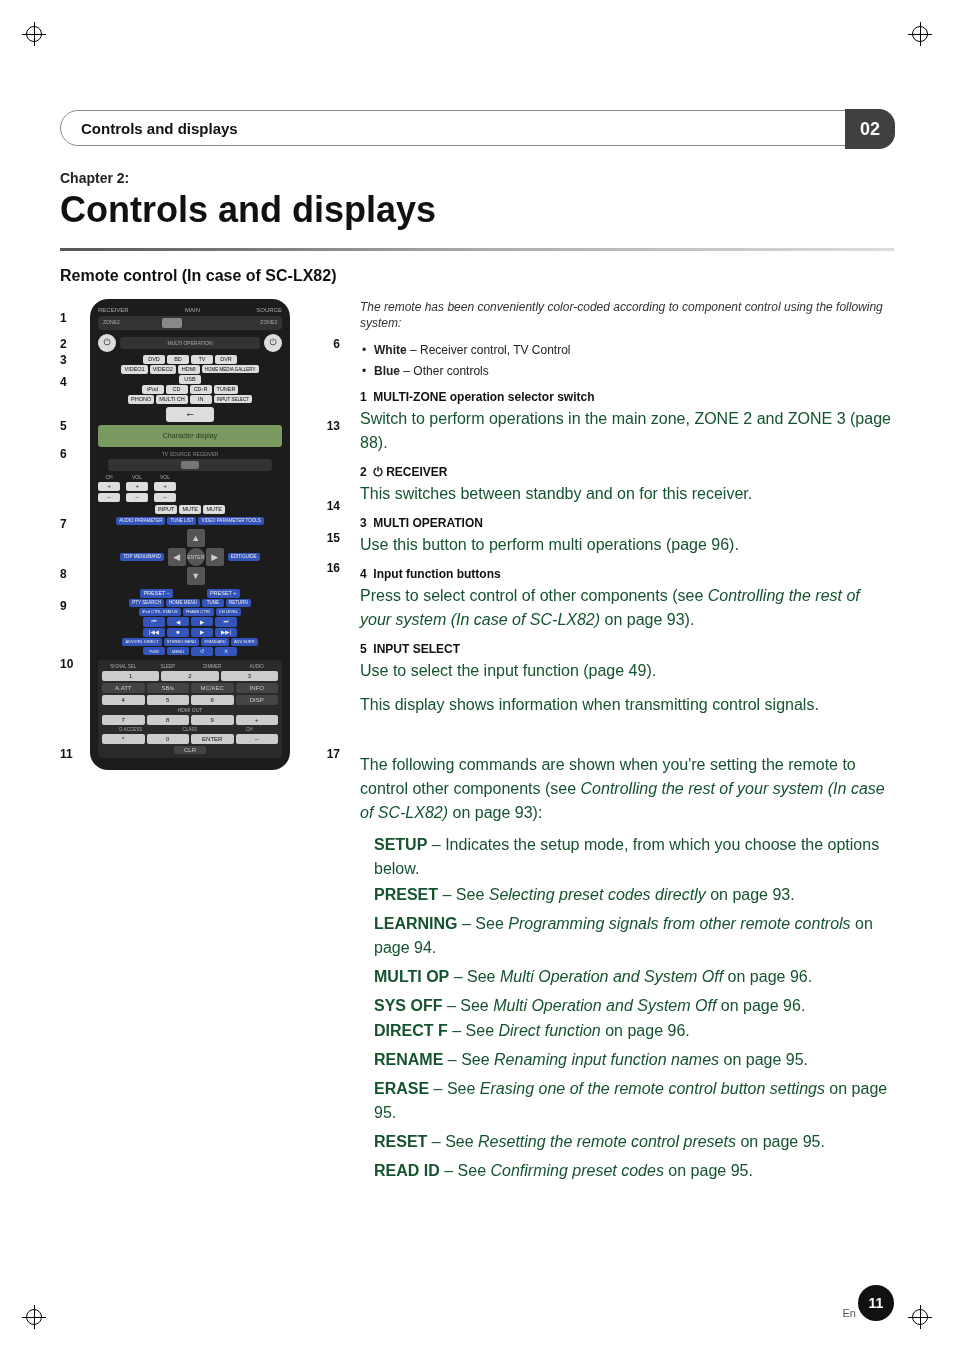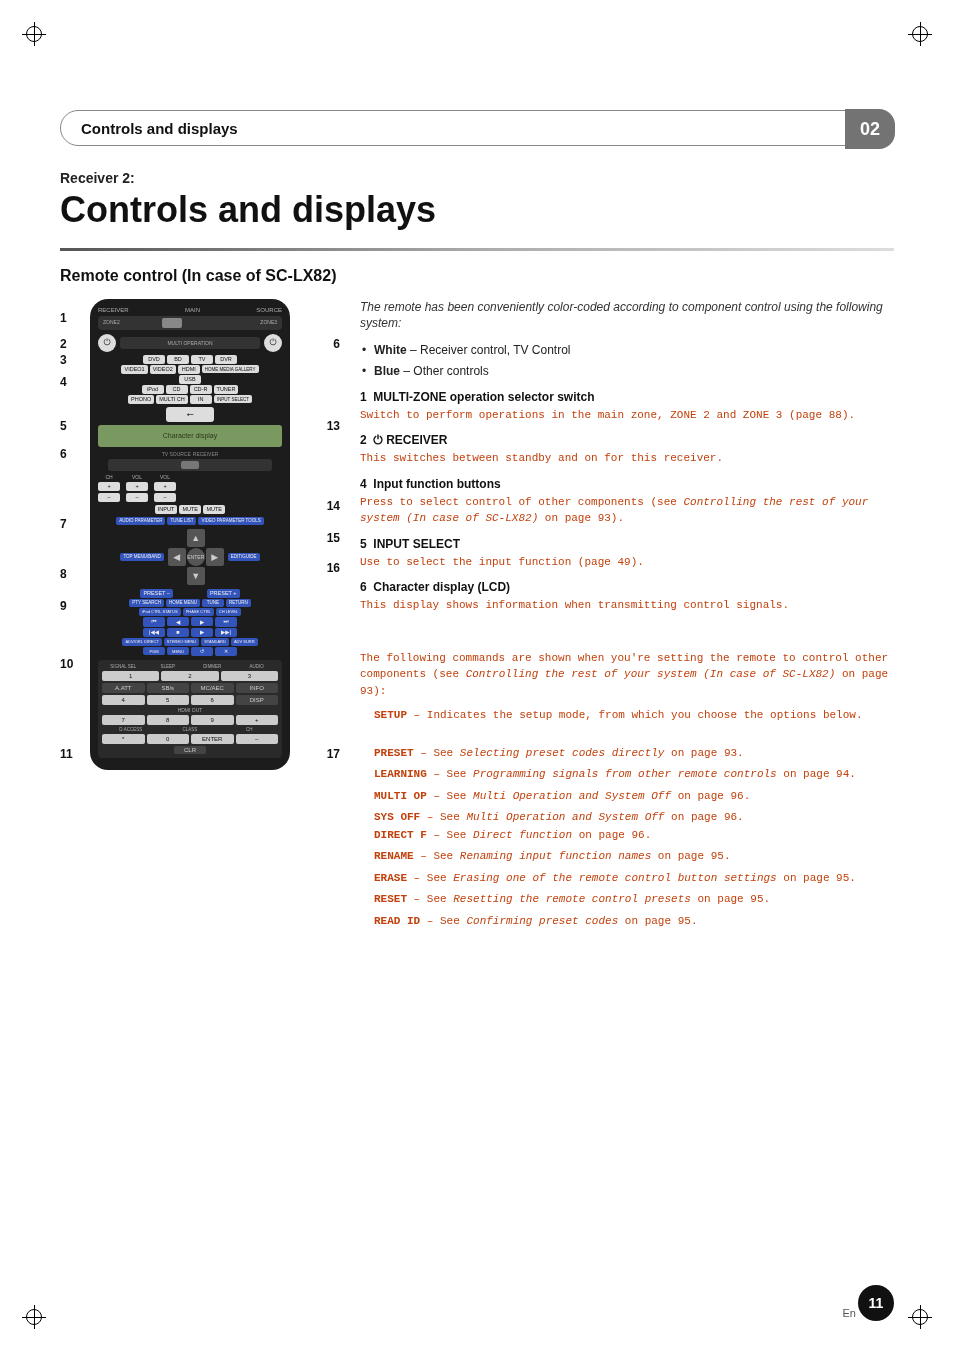--- a/index.html
+++ b/index.html
@@ -64,21 +64,21 @@
       font-size: 15px;
       font-weight: bold;
       color: #111;
     }
     .chapter-badge {
       position: absolute;
       right: -2px;
       top: -2px;
       width: 50px;
       height: 40px;
-      background: #737373;
+      background: #404040;
       color: #fff;
       font-size: 18px;
       font-weight: bold;
       display: flex;
       align-items: center;
       justify-content: center;
       border-radius: 0 16px 16px 0;
     }
 
     
@@ -161,24 +161,23 @@
     }
 
     .desc-heading {
       font-size: 12px;
       font-weight: bold;
       color: #111;
       margin-bottom: 3px;
     }
 
     .desc-text {
-      font-size: 11px;
-      color: #c2410c;
+      font-size: 16px;
+      color: #14532d;
       line-height: 1.5;
-      font-family: Liberation Mono, monospace;
     }
 
     .desc-text em {
       font-style: italic;
     }
 
     
     .page-number-area {
       position: absolute;
       bottom: 30px;
@@ -294,21 +293,21 @@
   <div class="crosshair-circle"></div>
 </div>
 
 <div class="header-bar">
   <span class="header-bar-title">Controls and displays</span>
   <div class="chapter-badge">02</div>
 </div>
 
 <div class="main-content">
 
-  <div class="chapter-label">Receiver 2:</div>
+  <div class="chapter-label">Chapter 2:</div>
   <div class="chapter-title">Controls and displays</div>
 
   <div class="section-divider"></div>
 
   <div class="section-title">Remote control (In case of SC-LX82)</div>
 
   <div class="two-col">
 
     <div class="left-col">
       <div class="remote-wrapper">
@@ -581,42 +580,45 @@
       <div class="desc-section">
         <p class="desc-heading"><span>1</span>&nbsp;&nbsp;MULTI-ZONE operation selector switch</p>
         <p class="desc-text">Switch to perform operations in the main zone, ZONE 2 and ZONE 3 (page 88).</p>
       </div>
 
       <div class="desc-section">
         <p class="desc-heading"><span>2</span>&nbsp;&nbsp;⏻ RECEIVER</p>
         <p class="desc-text">This switches between standby and on for this receiver.</p>
       </div>
 
+      <div class="desc-section">
+        <p class="desc-heading"><span>3</span>&nbsp;&nbsp;MULTI OPERATION</p>
+        <p class="desc-text">Use this button to perform multi operations (page 96).</p>
+      </div>
 
       <div class="desc-section">
         <p class="desc-heading"><span>4</span>&nbsp;&nbsp;Input function buttons</p>
         <p class="desc-text">Press to select control of other components (see <em>Controlling the rest of your system (In case of SC-LX82)</em> on page 93).</p>
       </div>
 
       <div class="desc-section">
         <p class="desc-heading"><span>5</span>&nbsp;&nbsp;INPUT SELECT</p>
         <p class="desc-text">Use to select the input function (page 49).</p>
       </div>
 
       <div class="desc-section">
-        <p class="desc-heading"><span>6</span>&nbsp;&nbsp;Character display (LCD)</p>
         <p class="desc-text">This display shows information when transmitting control signals.</p>
       </div>
 
       <div class="desc-section" style="margin-bottom:8px;margin-top:36px;">
         <p class="desc-text">The following commands are shown when you're setting the remote to control other components (see <em>Controlling the rest of your system (In case of SC-LX82)</em> on page 93):</p>
       </div>
 
       <div style="padding-left:14px;">
-        <p class="desc-text" style="margin-bottom:21px;"><strong>SETUP</strong> – Indicates the setup mode, from which you choose the options below.</p>
+        <p class="desc-text" style="margin-bottom:2px;"><strong>SETUP</strong> – Indicates the setup mode, from which you choose the options below.</p>
         <p class="desc-text" style="margin-bottom:5px;"><strong>PRESET</strong> – See <em>Selecting preset codes directly</em> on page 93.</p>
         <p class="desc-text" style="margin-bottom:5px;"><strong>LEARNING</strong> – See <em>Programming signals from other remote controls</em> on page 94.</p>
         <p class="desc-text" style="margin-bottom:5px;"><strong>MULTI OP</strong> – See <em>Multi Operation and System Off</em> on page 96.</p>
         <p class="desc-text" style="margin-bottom:1px;"><strong>SYS OFF</strong> – See <em>Multi Operation and System Off</em> on page 96.</p>
         <p class="desc-text" style="margin-bottom:5px;"><strong>DIRECT F</strong> – See <em>Direct function</em> on page 96.</p>
         <p class="desc-text" style="margin-bottom:5px;"><strong>RENAME</strong> – See <em>Renaming input function names</em> on page 95.</p>
         <p class="desc-text" style="margin-bottom:5px;"><strong>ERASE</strong> – See <em>Erasing one of the remote control button settings</em> on page 95.</p>
         <p class="desc-text" style="margin-bottom:5px;"><strong>RESET</strong> – See <em>Resetting the remote control presets</em> on page 95.</p>
         <p class="desc-text" style="margin-bottom:23px;"><strong>READ ID</strong> – See <em>Confirming preset codes</em> on page 95.</p>
       </div>

